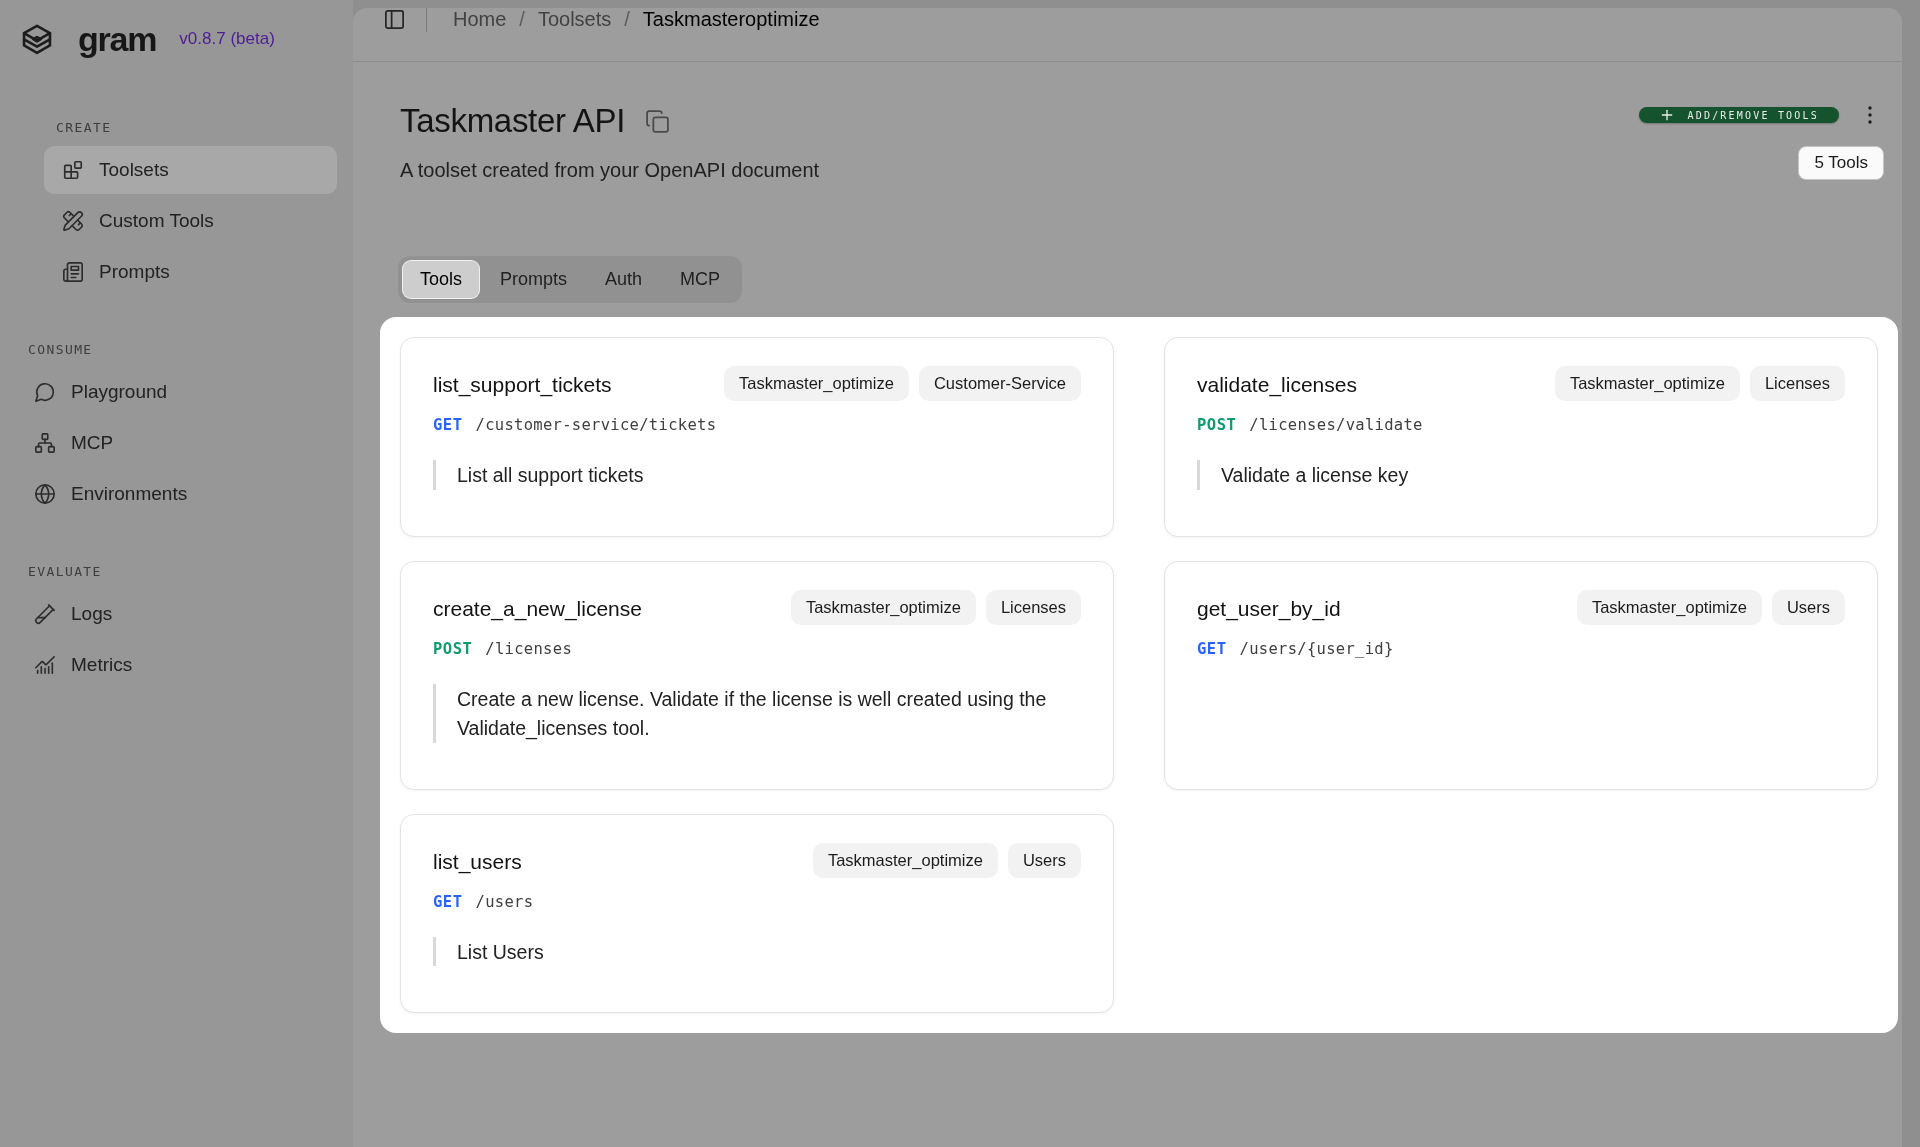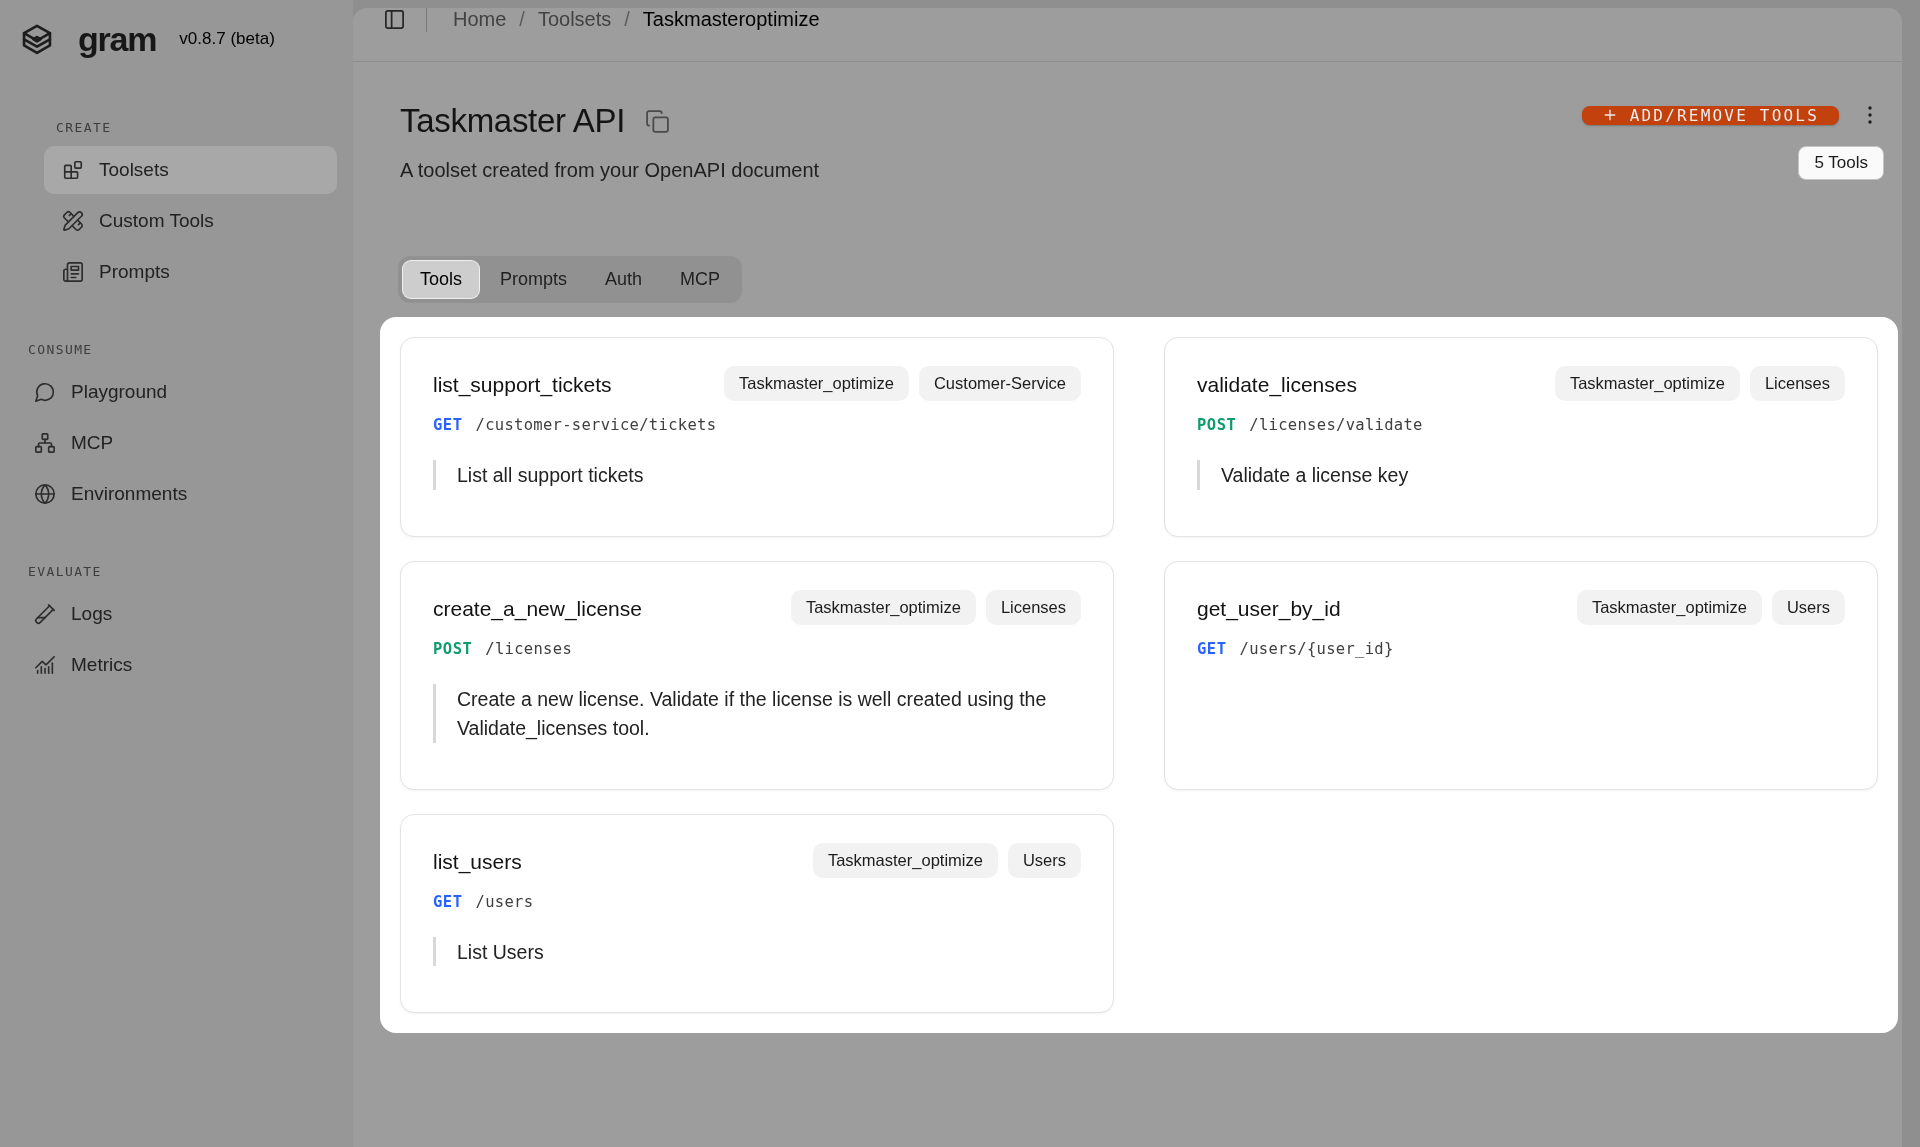--- a/index.html
+++ b/index.html
@@ -10,21 +10,21 @@
     font-family:"Liberation Sans", sans-serif;
     display:flex;
     -webkit-font-smoothing:antialiased;
   }
 
   
   .sidebar { flex:0 0 353px; width:353px; background:#979797; height:100%; }
   .logo-row { display:flex; gap:20px; padding:22px 0 0 16px; }
   .logo-icon svg { width:42px; height:42px; display:block; stroke:#1d1d1d; fill:none; stroke-width:1.5; stroke-linejoin:round; stroke-linecap:round; }
   .logo-word { font-size:34px; font-weight:700; color:#171717; letter-spacing:-1.2px; line-height:1; }
-  .logo-ver { font-size:17px; color:#000000; margin-left:3px; margin-top:7px; }
+  .logo-ver { font-size:17px; color:#4c1d95; margin-left:3px; margin-top:7px; }
 
   .nav-section { margin-top:46px; }
   .nav-section.first { margin-top:56px;padding-left:28px; }
   .section-label { font-family:"DejaVu Sans Mono", monospace; font-size:13px; letter-spacing:1.4px; color:#3d3d3d; margin:0 0 11px 28px; }
   .nav-item { display:flex; align-items:center; gap:15px; margin:3px 16px; padding:13px 18px; border-radius:10px; font-size:19px; color:#222; cursor:pointer; }
   .nav-item.active { background:#a8a8a8; }
   .nav-icon { display:flex; }
   .nav-icon svg { width:22px; height:22px; display:block; stroke:#2d2d2d; fill:none; stroke-width:1.8; stroke-linecap:round; stroke-linejoin:round; }
 
   
@@ -42,21 +42,21 @@
 
   .header-row { display:flex; justify-content:space-between; align-items:flex-start; margin-top:39px; padding:0 14px 0 20px; }
   .title-row { display:flex; align-items:center; gap:20px; }
   .page-title { font-size:33px; font-weight:500; color:#141414; margin:0; line-height:40px; letter-spacing:-0.3px; }
   .copy-btn { background:none; border:none; padding:0; display:flex; cursor:pointer; }
   .copy-btn svg { width:25px; height:25px; stroke:#4a4a4a; fill:none; stroke-width:1.7; stroke-linecap:round; stroke-linejoin:round; }
   .subtitle { margin:16px 0 0; font-size:20px; color:#212121; line-height:27px; }
 
   .header-right { display:flex; flex-direction:column; align-items:flex-end; gap:17px; }
   .actions-row { display:flex; align-items:center; gap:17px; }
-  .add-btn { display:flex; align-items:center; gap:12px; background:#c2410c; color:#ededed; border:none; border-radius:8px; padding:0 20px; font-family:"DejaVu Sans Mono", monospace; font-size:16px; letter-spacing:2.2px; cursor:pointer; box-shadow:0 1px 2px rgba(0,0,0,0.25); }
+  .add-btn { display:flex; align-items:center; gap:12px; background:#14532d; color:#ededed; border:none; border-radius:8px; padding:0 20px; font-family:"DejaVu Sans Mono", monospace; font-size:10px; letter-spacing:2.2px; cursor:pointer; box-shadow:0 1px 2px rgba(0,0,0,0.25); }
   .add-btn svg { width:16px; height:16px; stroke:#ededed; fill:none; stroke-width:2; stroke-linecap:round; }
   .kebab-btn { background:none; border:none; padding:2px; display:flex; cursor:pointer; }
   .kebab-btn svg { width:24px; height:24px; fill:#1d1d1d; }
   .tools-badge { background:#fafafa; border:1px solid #c4c4c4; border-radius:8px; padding:6px 15px; font-size:17px; color:#1b1b1b; }
 
   .tabs { display:inline-flex; align-self:flex-start; margin:72px 0 0 18px; background:rgba(0,0,0,0.075); border-radius:12px; padding:4px; gap:2px; }
   .tab { padding:8px 17px; font-size:18px; color:#1f1f1f; border-radius:9px; border:1px solid transparent; cursor:pointer; white-space:nowrap; }
   .tab.active { background:rgba(255,255,255,0.55); border-color:rgba(255,255,255,0.7); color:#000000; }
 
   .panel { margin-top:14px; background:#ffffff; border-radius:16px; padding:20px; min-height:665px; }

